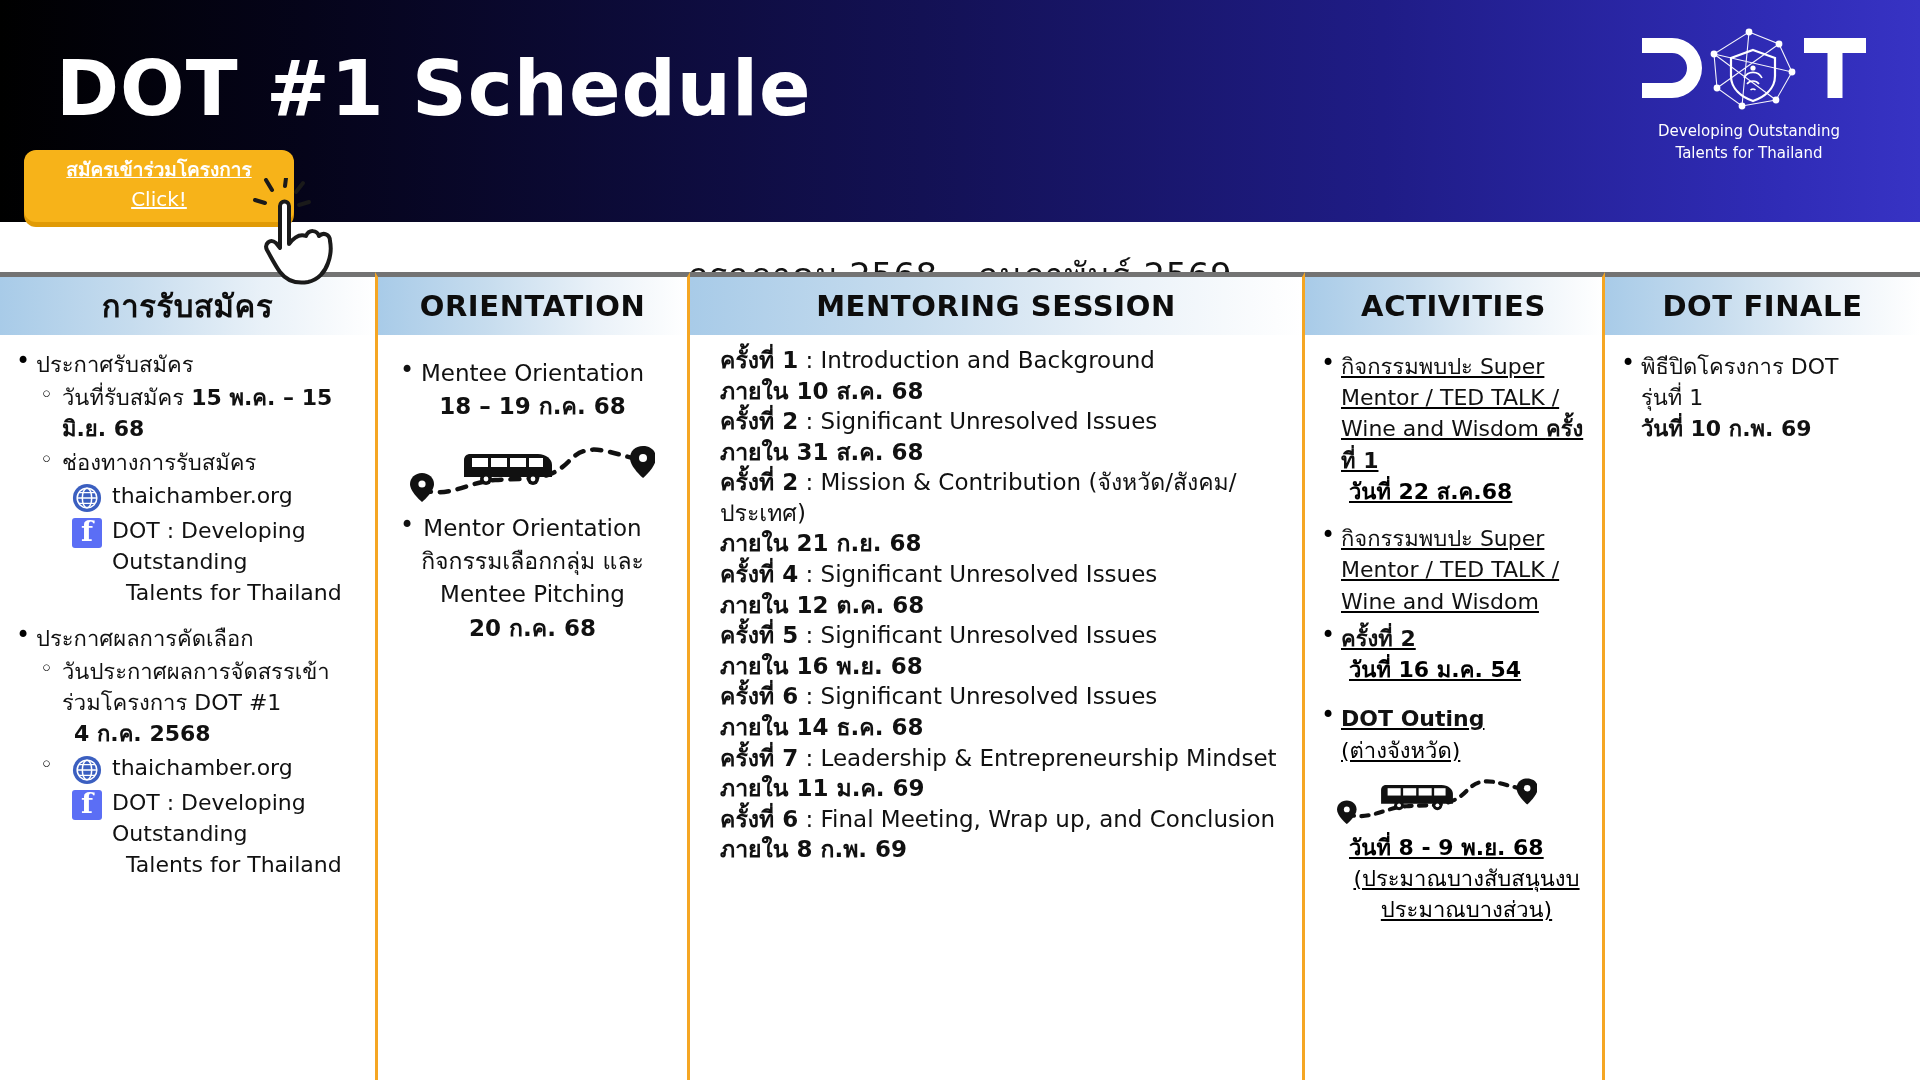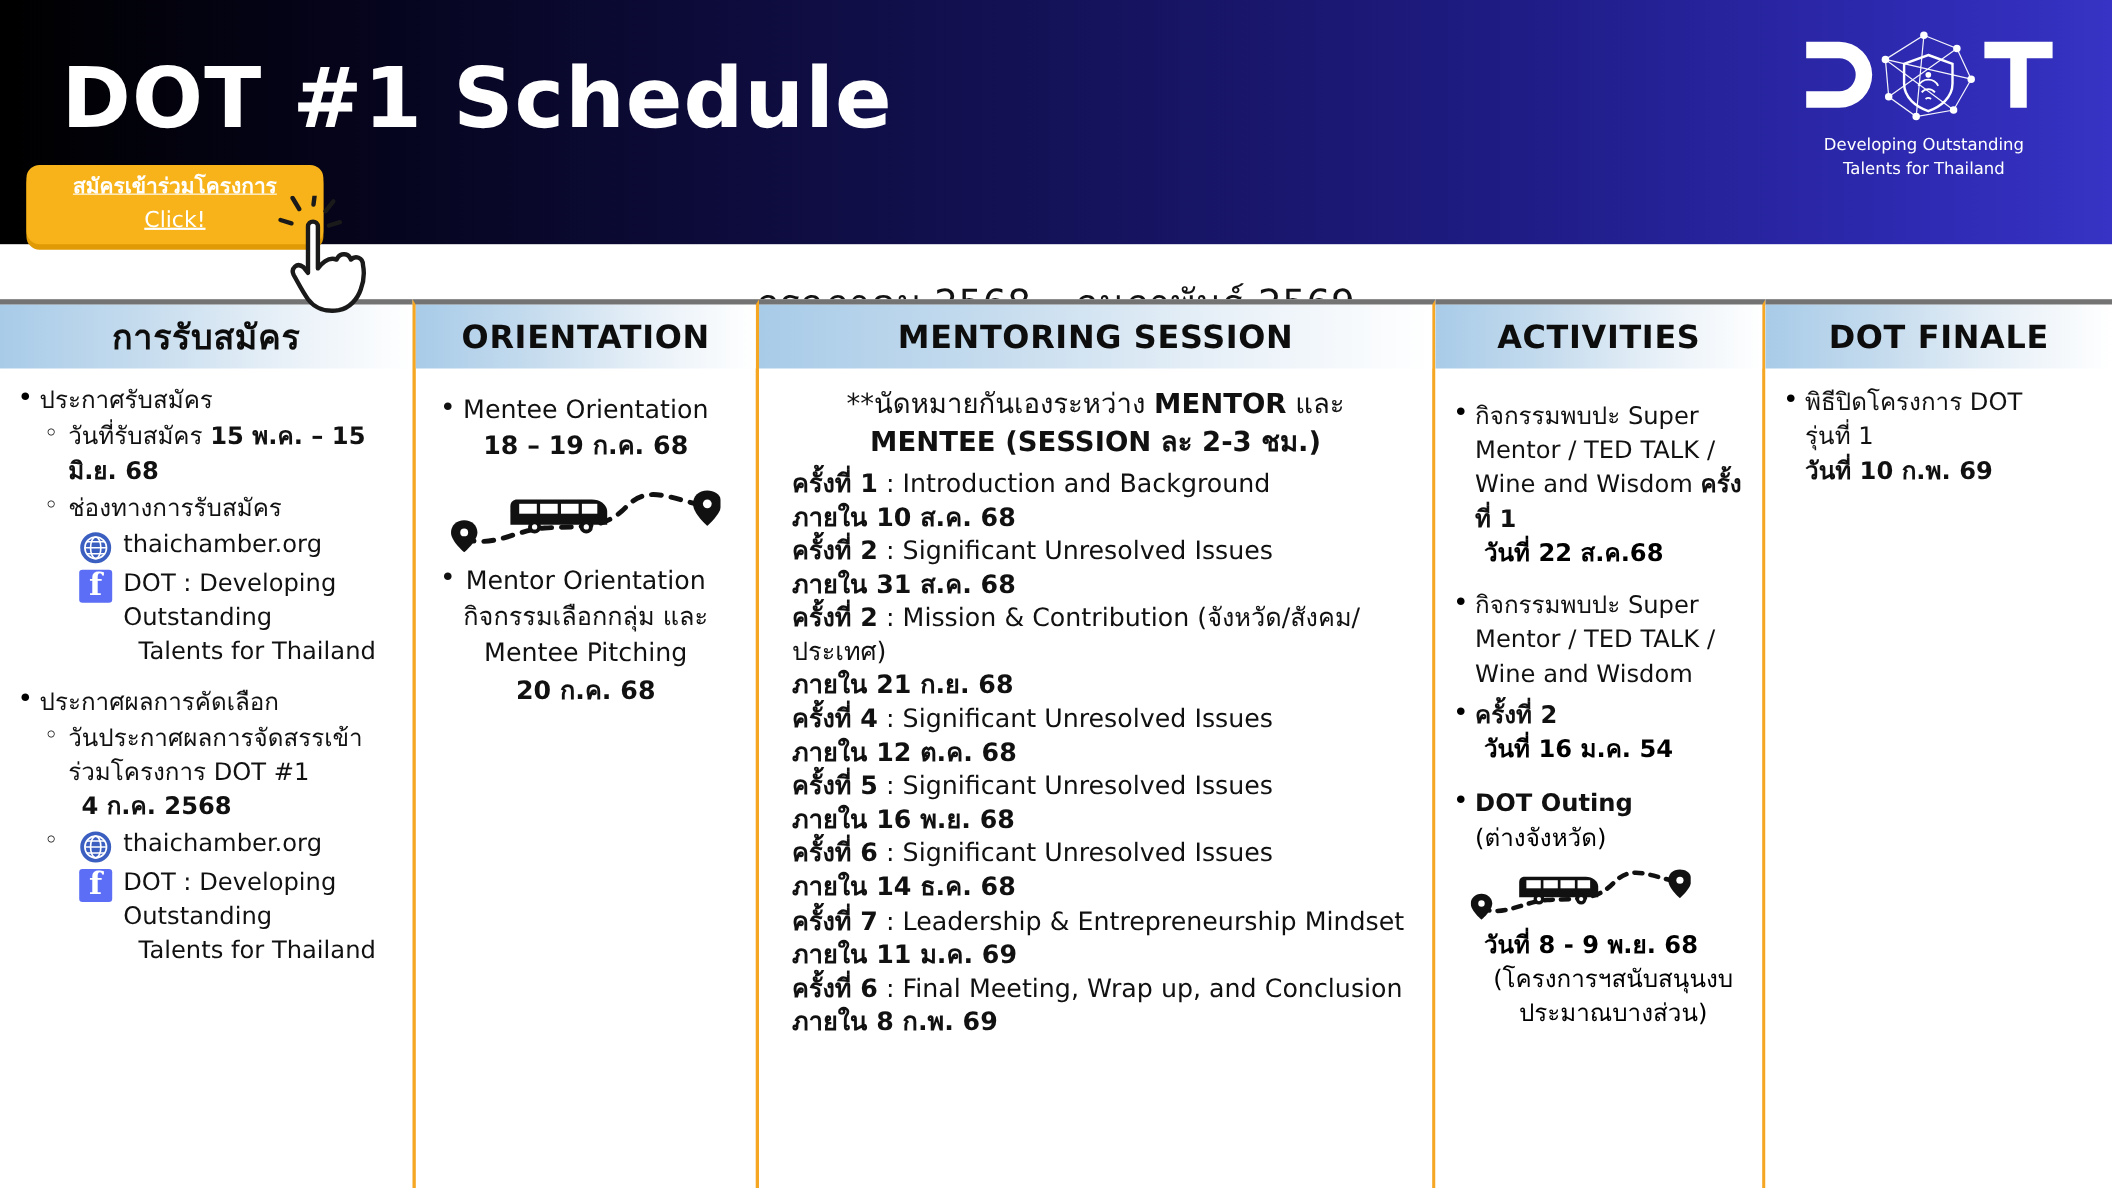--- a/index.html
+++ b/index.html
@@ -279,24 +279,20 @@
           <span>กิจกรรมเลือกกลุ่ม และ</span>
           <span>Mentee Pitching</span><br>
           <b>20 ก.ค. 68</b>
         </div>
       </div>
     </div>
 
     <div class="col col-top col-sep-r" style="width:615px;">
       <div class="col-hd">MENTORING SESSION</div>
       <div class="col-body" style="padding-top:10px;">
-        <div class="ms-head">
-          <span>**นัดหมายกันเองระหว่าง </span><b>MENTOR</b><span> และ</span><br>
-          <b>MENTEE (SESSION ละ 2-3 ชม.)</b>
-        </div>
 
         <div class="ms-line"><b>ครั้งที่ 1</b><span> : Introduction and Background</span></div>
         <div class="ms-date">ภายใน  10 ส.ค. 68</div>
         <div class="ms-line"><b>ครั้งที่ 2</b><span> : Significant Unresolved Issues</span></div>
         <div class="ms-date">ภายใน 31 ส.ค. 68</div>
         <div class="ms-line wrap"><b>ครั้งที่ 2</b><span> : Mission &amp; Contribution (จังหวัด/สังคม/ประเทศ)</span></div>
         <div class="ms-date">ภายใน 21 ก.ย. 68</div>
         <div class="ms-line"><b>ครั้งที่ 4</b><span> : Significant Unresolved Issues</span></div>
         <div class="ms-date">ภายใน 12 ต.ค. 68</div>
         <div class="ms-line"><b>ครั้งที่ 5</b><span> : Significant Unresolved Issues</span></div>
@@ -305,21 +301,21 @@
         <div class="ms-date">ภายใน 14 ธ.ค. 68</div>
         <div class="ms-line"><b>ครั้งที่ 7</b><span> : Leadership &amp; Entrepreneurship Mindset</span></div>
         <div class="ms-date">ภายใน 11 ม.ค. 69</div>
         <div class="ms-line"><b>ครั้งที่ 6</b><span> : Final Meeting, Wrap up, and Conclusion</span></div>
         <div class="ms-date">ภายใน 8 ก.พ. 69</div>
       </div>
     </div>
 
     <div class="col col-top col-sep-r" style="width:300px;">
       <div class="col-hd">ACTIVITIES</div>
-      <div class="col-body" style="padding-top:28px;">
+      <div class="col-body" style="padding-top:16px;text-decoration:underline;">
         <ul class="l1">
           <li class="act-li">
             <div class="t"><span>กิจกรรมพบปะ Super Mentor / TED TALK / Wine and Wisdom </span><b>ครั้งที่ 1</b></div>
             <div class="act-sub">วันที่ 22 ส.ค.68</div>
           </li>
           <li class="act-li" style="margin-top:16px;">
             <div class="t">กิจกรรมพบปะ Super Mentor / TED TALK / Wine and Wisdom</div>
           </li>
           <li class="act-li" style="margin-top:6px;">
             <div class="t"><b>ครั้งที่ 2</b></div>
@@ -340,21 +336,21 @@
                 <rect x="81" y="20" width="16" height="9" fill="#fff"></rect>
                 <rect x="100" y="20" width="16" height="9" fill="#fff"></rect>
                 <rect x="119" y="20" width="14" height="9" fill="#fff"></rect>
                 <circle cx="76" cy="41" r="6" fill="#111"></circle>
                   <circle cx="76" cy="41" r="2.4" fill="#fff"></circle>
                 <circle cx="123" cy="41" r="6" fill="#111"></circle>
                   <circle cx="123" cy="41" r="2.4" fill="#fff"></circle>
               </g>
             </svg>
             <div class="act-sub">วันที่ 8 - 9 พ.ย. 68</div>
-            <div class="act-center">(โครงการฯสนับสนุนงบ</div>
+            <div class="act-center">(ประมาณบางสับสนุนงบ</div>
             <div class="act-center">ประมาณบางส่วน)</div>
           </li>
         </ul>
       </div>
     </div>
 
     <div class="col col-top" style="width:315px;">
       <div class="col-hd">DOT FINALE</div>
       <div class="col-body" style="padding-top:16px;">
         <ul class="l1">

